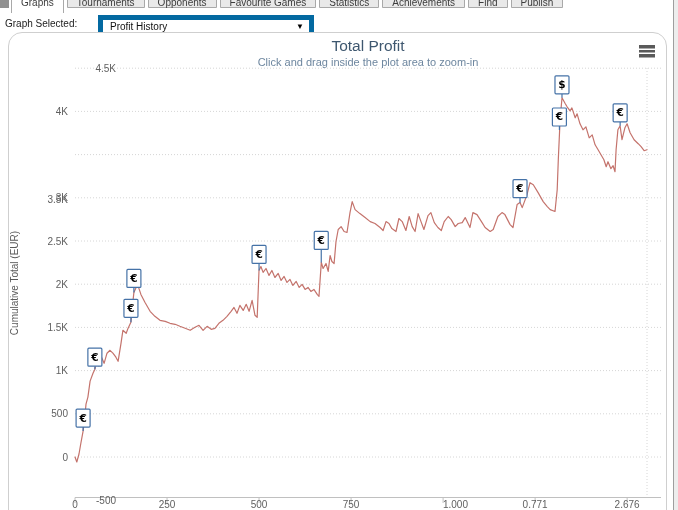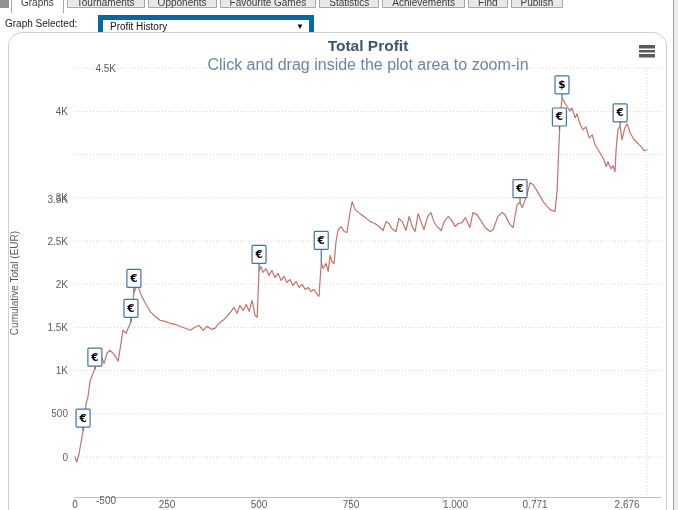--- a/index.html
+++ b/index.html
@@ -21,25 +21,25 @@
     border:5px solid #0369a1;font-size:10px;color:#111;line-height:13px;
     padding-left:7px;cursor:pointer;margin-left:21px;
   }
   .selector-arrow{position:absolute;right:5px;top:0;font-size:8px;color:#000;line-height:13px;}
   .chart-panel{
     position:absolute;left:8px;top:32px;width:657px;height:490px;background:#fff;
     border:1px solid #cfcfcf;border-radius:14px;
   }
   .chart-title{
     position:absolute;left:75px;top:37px;width:586px;text-align:center;
-    font-size:15.5px;color:#3e576f;font-weight:bold;
+    font-size:15.5px;color:#3e576f;
   }
   .chart-subtitle{
     position:absolute;left:75px;top:56px;width:586px;text-align:center;
-    font-size:16px;color:#6d869f;
+    font-size:11px;color:#6d869f;
   }
   .yaxis-title{
     position:absolute;left:14px;top:283px;transform:translate(-50%,-50%) rotate(-90deg);
     font-size:10px;color:#5a5a5a;white-space:nowrap;
   }
   .ytick{
     position:absolute;left:0;width:68px;height:12px;text-align:right;
     font-size:10px;color:#606060;
   }
   .xtick{

